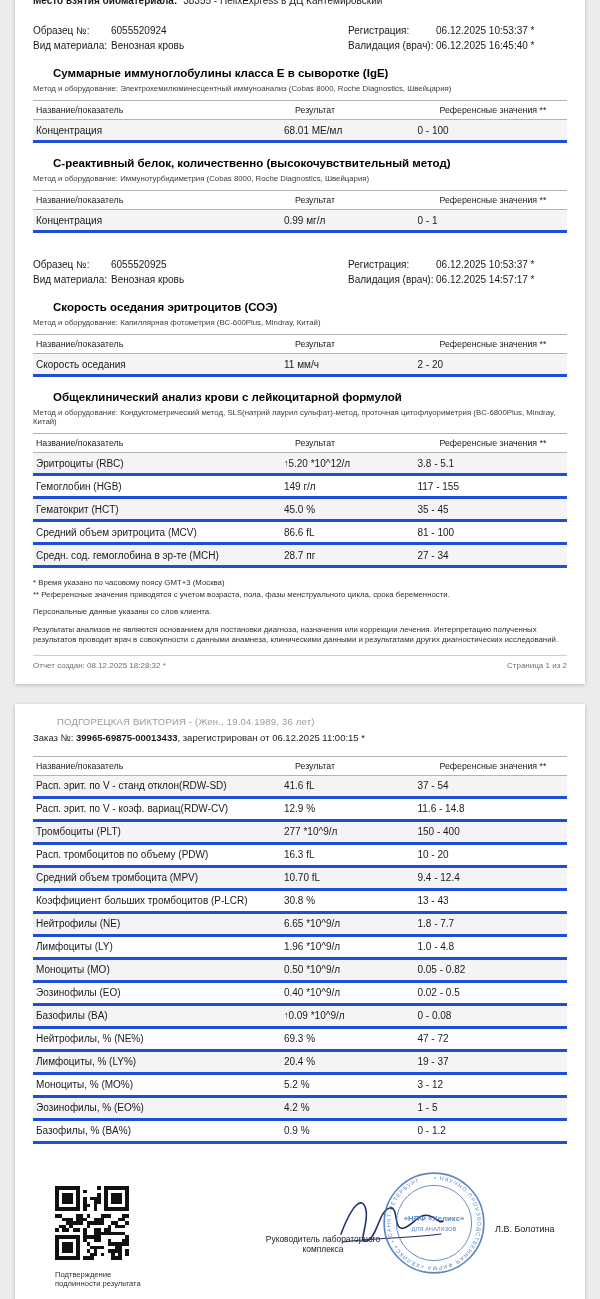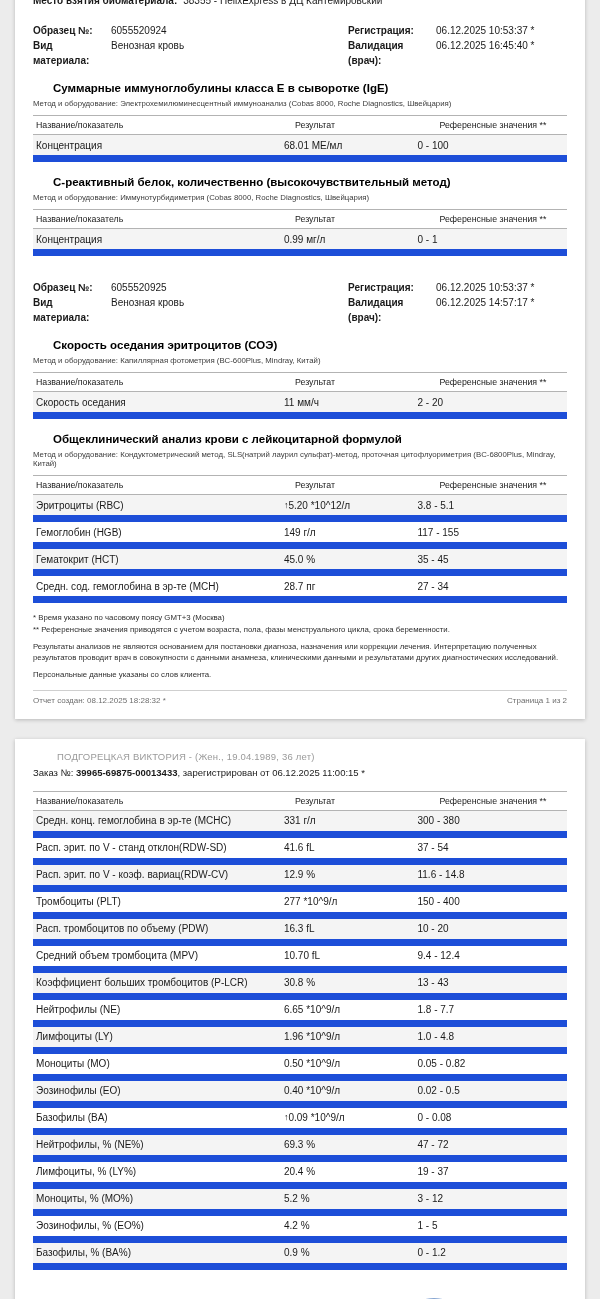--- a/index.html
+++ b/index.html
@@ -19,35 +19,35 @@
   .page2 { margin-top:20px; min-height:625px; }
   .b { font-weight:bold; }
 
   .topline { font-size:10px; line-height:12px; white-space:nowrap; }
   .topline .lbl { font-weight:bold; margin-right:6px; }
 
   .sample { display:flex; margin-top:16px; font-size:10px; line-height:15px; }
   .s-col { flex:0 0 59%; }
   .s-col.right { flex:1; }
   .s-row { display:flex; }
-  .s-label { font-weight:bold; flex:0 0 78px; }
+  .s-label { font-weight:normal; flex:0 0 78px; }
   .s-col.right .s-label { flex:0 0 88px; }
 
   .section { margin-top:13px; }
   .section h2 { font-size:11.5px; line-height:14px; color:#000;margin-left:20px; }
   .method { font-size:7.8px; color:#3c3c3c; margin-top:4px; line-height:9px; }
 
   .rtable { margin-top:7px; }
   .thead { display:flex; font-size:8.8px; font-weight:normal; color:#1a1a1a;
            border-top:1px solid #b3b3b3; border-bottom:1px solid #b3b3b3; padding:4px 0;gap:11px; }
   .col1 { flex:0 0 47%; padding-left:3px; padding-right:6px; }
   .col2 { flex:0 0 25%; padding-right:6px; }
   .col3 { flex:1; padding-right:4px; }
   .trow { display:flex; font-size:10px; line-height:11px; padding:4.5px 0;
-          border-bottom:7px solid #1d4ed8;justify-content:center; }
+          border-bottom:3px solid #1d4ed8;justify-content:center; }
   .tbody div.trow:nth-of-type(odd) { background:#f4f4f4; }
   .arrow { font-size:9px; vertical-align:1px; }
 
   .footnotes { margin-top:10px; font-size:7.8px; color:#2e2e2e; line-height:10.5px; }
   .footnotes .fn { margin-top:1px; }
   .footnotes .fn.gap { margin-top:7px; }
 
   .p1-footer { margin-top:9px; border-top:1px solid #cfcfcf; padding-top:5px;
                display:flex; justify-content:space-between;
                font-size:8px; color:#6f6f6f; }
@@ -204,35 +204,40 @@
             <div class="col2"><span class="arrow"></span><span>149 г/л</span></div>
             <div class="col3">117 - 155</div>
           </div>
 
           <div class="trow">
             <div class="col1">Гематокрит (HCT)</div>
             <div class="col2"><span class="arrow"></span><span>45.0 %</span></div>
             <div class="col3">35 - 45</div>
           </div>
 
+          <div class="trow">
+            <div class="col1">Средний объем эритроцита (MCV)</div>
+            <div class="col2"><span class="arrow"></span><span>86.6 fL</span></div>
+            <div class="col3">81 - 100</div>
+          </div>
 
           <div class="trow">
             <div class="col1">Средн. сод. гемоглобина в эр-те (MCH)</div>
             <div class="col2"><span class="arrow"></span><span>28.7 пг</span></div>
             <div class="col3">27 - 34</div>
           </div>
         </div>
     </div>
   </div>
 
   <div class="footnotes">
     <div class="fn">* Время указано по часовому поясу GMT+3 (Москва)</div>
     <div class="fn">** Референсные значения приводятся с учетом возраста, пола, фазы менструального цикла, срока беременности.</div>
+    <div class="fn gap">Персональные данные указаны со слов клиента.</div>
     <div class="fn gap">Результаты анализов не являются основанием для постановки диагноза, назначения или коррекции лечения. Интерпретацию полученных результатов проводит врач в совокупности с данными анамнеза, клиническими данными и результатами других диагностических исследований.</div>
-    <div class="fn gap">Персональные данные указаны со слов клиента.</div>
   </div>
 
   <div class="p1-footer">
     <span>Отчет создан: 08.12.2025 18:28:32 *</span>
     <span>Страница 1 из 2</span>
   </div>
 </div>
 
 <div class="page page2">
 
@@ -242,25 +247,20 @@
   </div>
 
   <div class="rtable" style="margin-top:13px">
     <div class="thead">
       <div class="col1">Название/показатель</div>
       <div class="col2">Результат</div>
       <div class="col3">Референсные значения **</div>
     </div>
     <div class="tbody">
 
-        <div class="trow">
-          <div class="col1">Средн. конц. гемоглобина в эр-те (MCHC)</div>
-          <div class="col2"><span class="arrow"></span><span>331 г/л</span></div>
-          <div class="col3">300 - 380</div>
-        </div>
 
         <div class="trow">
           <div class="col1">Расп. эрит. по V - станд отклон(RDW-SD)</div>
           <div class="col2"><span class="arrow"></span><span>41.6 fL</span></div>
           <div class="col3">37 - 54</div>
         </div>
 
         <div class="trow">
           <div class="col1">Расп. эрит. по V - коэф. вариац(RDW-CV)</div>
           <div class="col2"><span class="arrow"></span><span>12.9 %</span></div>

